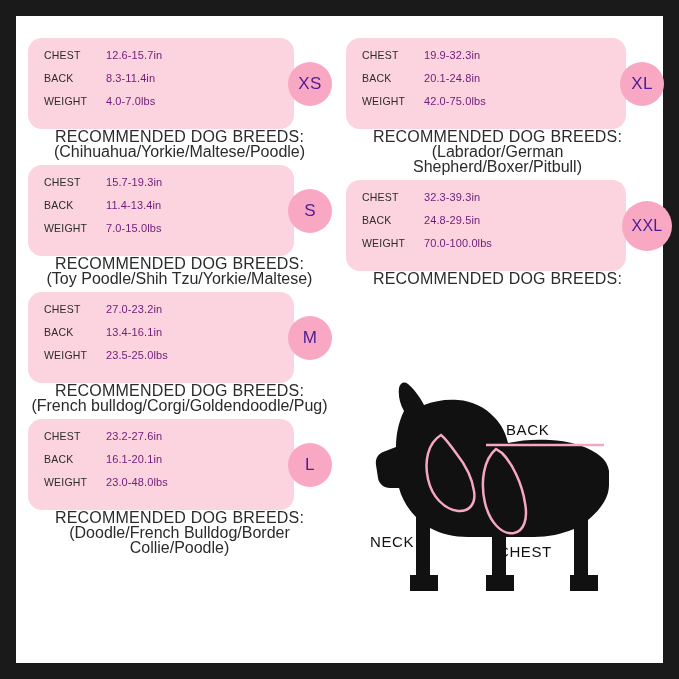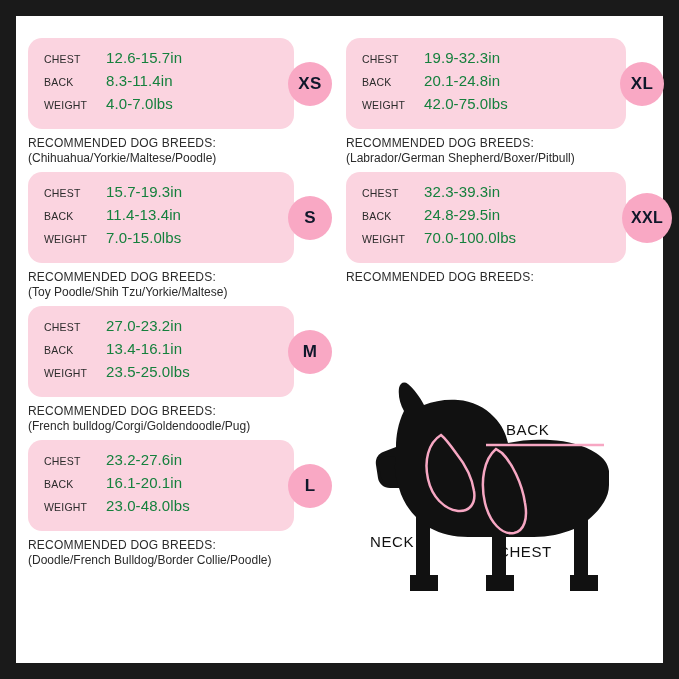--- a/index.html
+++ b/index.html
@@ -66,45 +66,45 @@
   }
   .row-label {
     width: 62px;
     font-size: 10.5px;
     letter-spacing: 0.2px;
     color: #2b2b2b;
     text-align: left;
     flex: 0 0 auto;
   }
   .row-value {
-    font-size: 15px;
-    color: #15803d;
+    font-size: 11px;
+    color: #701a75;
     letter-spacing: 0.1px;
   }
   .badge {
     position: absolute;
     top: 50%;
     transform: translateY(-50%);
     right: -38px;
     width: 44px;
     height: 44px;
     border-radius: 50%;
     background: #f9a8c4;
-    color: #0f172a;
+    color: #4c1d95;
     display: flex;
     align-items: center;
     justify-content: center;
     font-size: 17px;
-    font-weight: bold;
+    font-weight: normal;
     letter-spacing: 0.3px;
   }
   .badge-xxl { right: -46px; width: 50px; height: 50px; font-size: 16px;}
   .breeds {
-    margin-top: 7px;
-    font-size: 12px;
+    text-align: center;
+    font-size: 16px;
     line-height: 15px;
     color: #2b2b2b;
     width: 303px;
   }
   .breeds-title { letter-spacing: 0.2px; }
 
   .dog-area {
     position: absolute;
     left: 330px;
     top: 345px;

